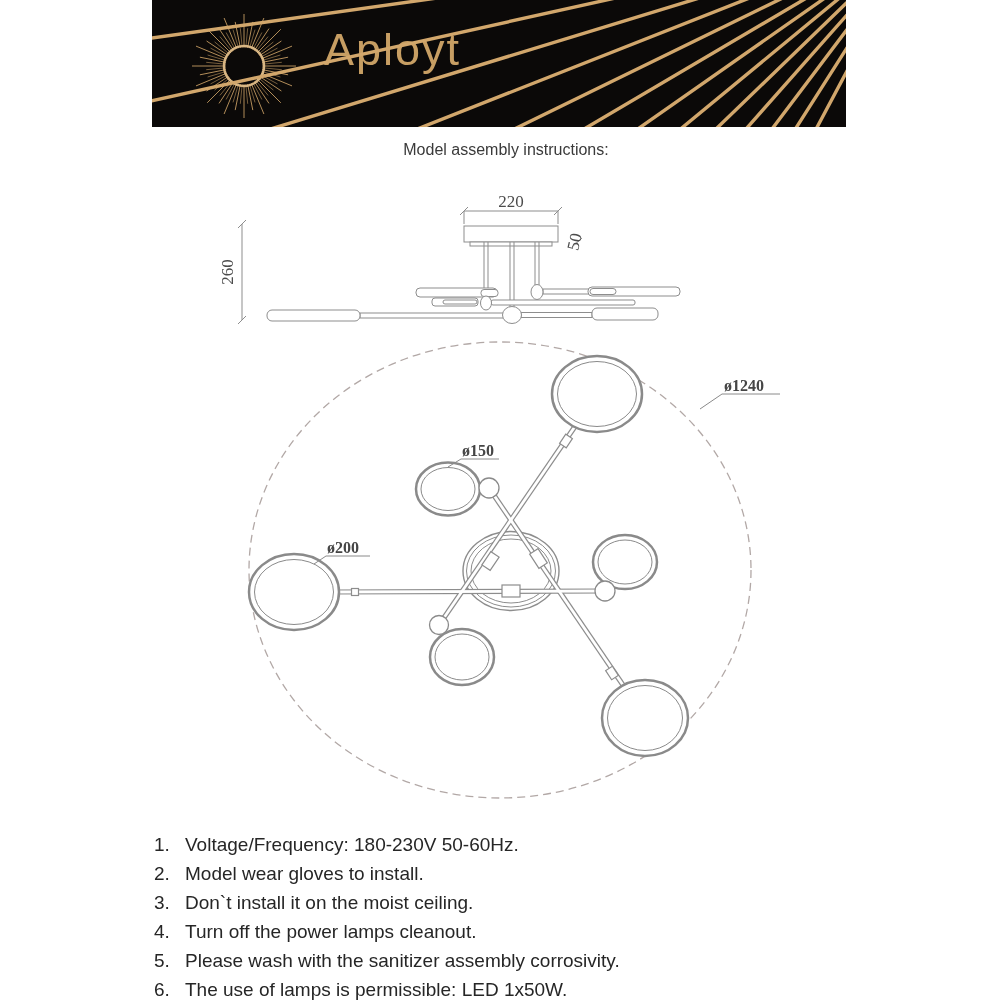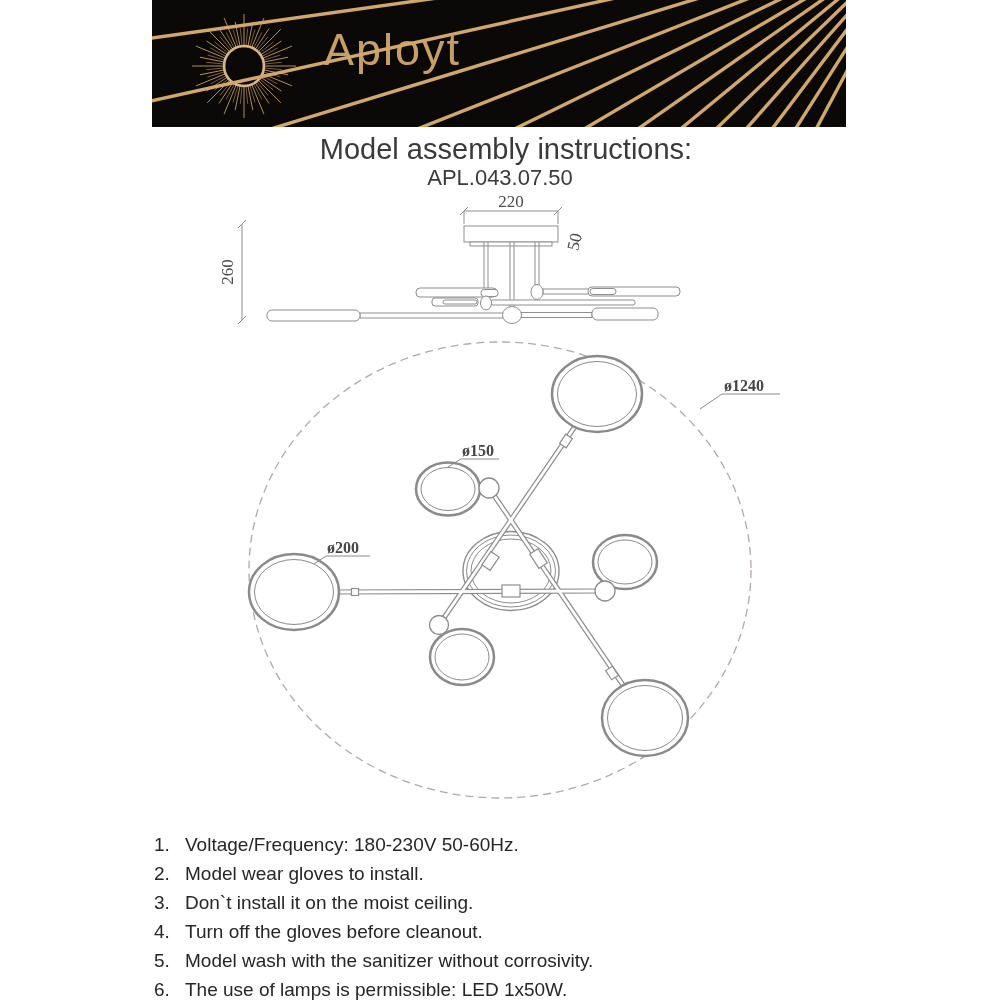--- a/index.html
+++ b/index.html
@@ -16,21 +16,21 @@
   .brand{
     position:absolute;left:172px;top:24px;
     font-size:45px;font-weight:400;letter-spacing:2px;color:#c79e63;
   }
   .fan-svg{position:absolute;right:0;top:0;}
   
   .title-block{
     position:absolute;left:0;top:135px;width:1000px;text-align:center;
     color:#3a3a3a;
   }
-  .title-line1{font-size:29px;line-height:29px;padding-left:12px;}
+  .title-line1{font-size:16px;line-height:29px;padding-left:12px;}
   .title-line2{font-size:22px;line-height:27px;}
   
   .diagram-svg{position:absolute;left:0;top:0;}
   .dim-text{font-family:"Liberation Serif", serif;font-size:17px;fill:#4c4c4c;}
   .dia-text{font-family:"Liberation Serif", serif;font-size:16px;font-weight:bold;fill:#454545;}
   
   .instructions{
     position:absolute;left:154px;top:830px;width:720px;
     font-size:19px;line-height:29px;color:#262626;
   }
@@ -125,21 +125,20 @@
       <line x1="770" y1="-70" x2="174" y2="604"></line>
       <line x1="770" y1="-70" x2="228" y2="649"></line>
       <line x1="770" y1="-70" x2="287" y2="689"></line>
       <line x1="770" y1="-70" x2="347" y2="725"></line>
     </g>
   </svg>
 </div>
 
 <div class="title-block">
   <div class="title-line1">Model assembly instructions:</div>
-  <div class="title-line2">APL.043.07.50</div>
 </div>
 
 <svg class="diagram-svg" width="1000" height="1000" viewBox="0 0 1000 1000">
 
   <g stroke="#8d8d8d" fill="none" stroke-width="1">
 
     <g>
       <line x1="464" y1="211" x2="558" y2="211"></line>
       <line x1="464" y1="211" x2="464" y2="224"></line>
       <line x1="558" y1="211" x2="558" y2="224"></line>
@@ -286,23 +285,23 @@
   <div class="inst-row">
     <span class="inst-num">2.</span>
     <span class="inst-text">Model wear gloves to install.</span>
   </div>
   <div class="inst-row">
     <span class="inst-num">3.</span>
     <span class="inst-text">Don`t install it on the moist ceiling.</span>
   </div>
   <div class="inst-row">
     <span class="inst-num">4.</span>
-    <span class="inst-text">Turn off the gloves before cleanout.</span>
+    <span class="inst-text">Turn off the power lamps cleanout.</span>
   </div>
   <div class="inst-row">
     <span class="inst-num">5.</span>
-    <span class="inst-text">Model wash with the sanitizer without corrosivity.</span>
+    <span class="inst-text">Please wash with the sanitizer assembly corrosivity.</span>
   </div>
   <div class="inst-row">
     <span class="inst-num">6.</span>
     <span class="inst-text">The use of lamps is permissible: LED 1x50W.</span>
   </div>
 </div>
 
 </body></html>

